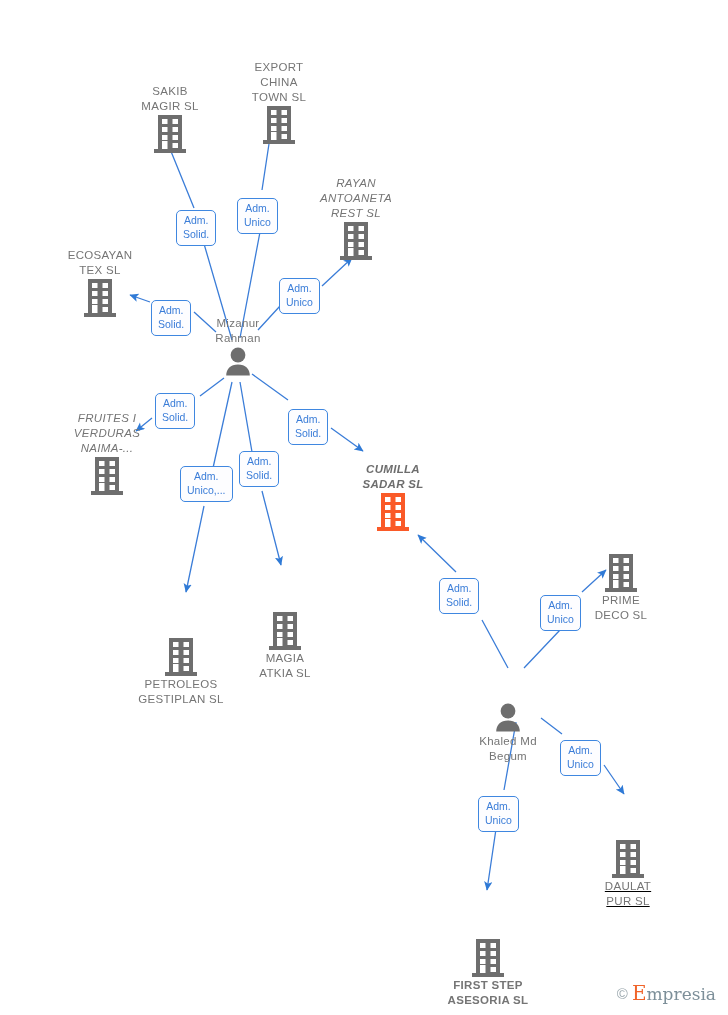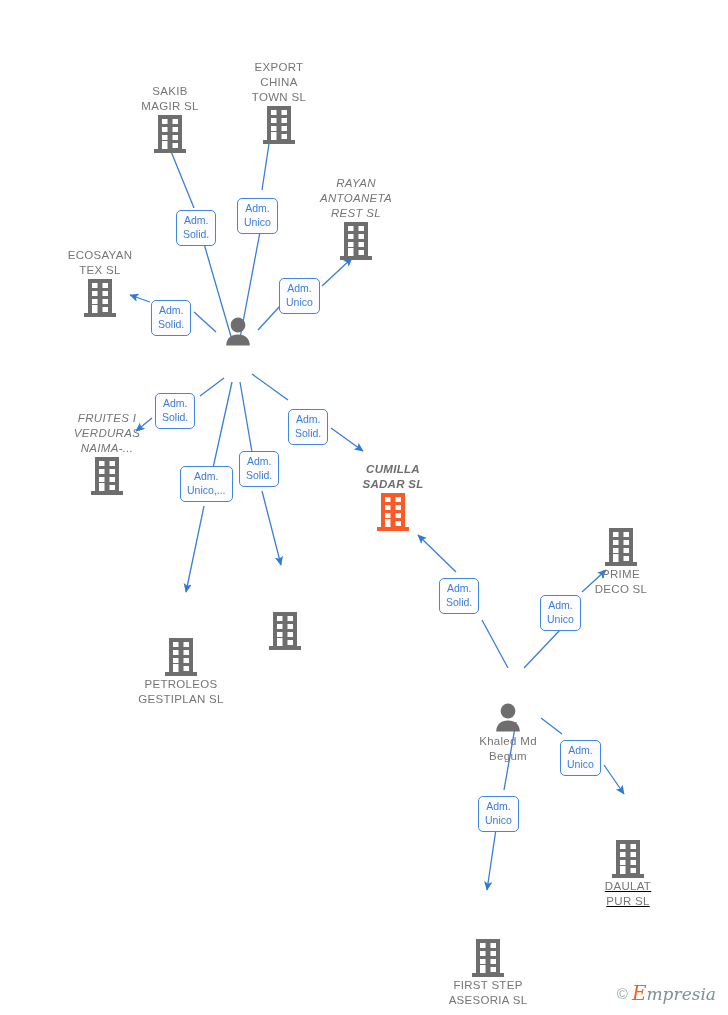--- a/index.html
+++ b/index.html
@@ -72,21 +72,20 @@
     align-items: center;
     gap: 4px;
     user-select: none;
   }
   .watermark .cmark {
     color: #9aa7ad;
     font-size: 15px;
   }
   .watermark .brand {
     font-family: "DejaVu Serif", serif;
-    font-style: italic;
     font-size: 17px;
     color: #7d8f99;
   }
   .watermark .brand .e {
     color: #f0642a;
     font-size: 20px;
   }
 </style>
 </head>
 <body>
@@ -207,21 +206,21 @@
             <rect x="9" y="5" width="5.5" height="5" fill="#fff"></rect>
             <rect x="19.5" y="5" width="5.5" height="5" fill="#fff"></rect>
             <rect x="9" y="13" width="5.5" height="5" fill="#fff"></rect>
             <rect x="19.5" y="13" width="5.5" height="5" fill="#fff"></rect>
             <rect x="9" y="21" width="5.5" height="5" fill="#fff"></rect>
             <rect x="19.5" y="21" width="5.5" height="5" fill="#fff"></rect>
             <rect x="19.5" y="29" width="5.5" height="5" fill="#fff"></rect>
             <rect x="9" y="27" width="5.5" height="8" fill="#fff"></rect>
           </svg></span>
       </div>
-      <div class="node company" style="left: 621px; top: 527px;">
+      <div class="node company" style="left: 621px; top: 553px;">
         <span class="icon-wrap"><svg width="34" height="40" viewBox="0 0 34 40">
             <rect x="5" y="1" width="24" height="34" fill="#6e6e6e"></rect>
             <rect x="1" y="35" width="32" height="4" fill="#6e6e6e"></rect>
             <rect x="9" y="5" width="5.5" height="5" fill="#fff"></rect>
             <rect x="19.5" y="5" width="5.5" height="5" fill="#fff"></rect>
             <rect x="9" y="13" width="5.5" height="5" fill="#fff"></rect>
             <rect x="19.5" y="13" width="5.5" height="5" fill="#fff"></rect>
             <rect x="9" y="21" width="5.5" height="5" fill="#fff"></rect>
             <rect x="19.5" y="21" width="5.5" height="5" fill="#fff"></rect>
             <rect x="19.5" y="29" width="5.5" height="5" fill="#fff"></rect>
@@ -252,54 +251,58 @@
             <rect x="1" y="35" width="32" height="4" fill="#6e6e6e"></rect>
             <rect x="9" y="5" width="5.5" height="5" fill="#fff"></rect>
             <rect x="19.5" y="5" width="5.5" height="5" fill="#fff"></rect>
             <rect x="9" y="13" width="5.5" height="5" fill="#fff"></rect>
             <rect x="19.5" y="13" width="5.5" height="5" fill="#fff"></rect>
             <rect x="9" y="21" width="5.5" height="5" fill="#fff"></rect>
             <rect x="19.5" y="21" width="5.5" height="5" fill="#fff"></rect>
             <rect x="19.5" y="29" width="5.5" height="5" fill="#fff"></rect>
             <rect x="9" y="27" width="5.5" height="8" fill="#fff"></rect>
           </svg></span>
+        <div class="caption">MAGIA
+ATKIA  SL</div>
       </div>
       <div class="node company" style="left: 628px; top: 839px; text-decoration: underline;">
         <span class="icon-wrap"><svg width="34" height="40" viewBox="0 0 34 40">
             <rect x="5" y="1" width="24" height="34" fill="#6e6e6e"></rect>
             <rect x="1" y="35" width="32" height="4" fill="#6e6e6e"></rect>
             <rect x="9" y="5" width="5.5" height="5" fill="#fff"></rect>
             <rect x="19.5" y="5" width="5.5" height="5" fill="#fff"></rect>
             <rect x="9" y="13" width="5.5" height="5" fill="#fff"></rect>
             <rect x="19.5" y="13" width="5.5" height="5" fill="#fff"></rect>
             <rect x="9" y="21" width="5.5" height="5" fill="#fff"></rect>
             <rect x="19.5" y="21" width="5.5" height="5" fill="#fff"></rect>
             <rect x="19.5" y="29" width="5.5" height="5" fill="#fff"></rect>
             <rect x="9" y="27" width="5.5" height="8" fill="#fff"></rect>
           </svg></span>
         <div class="caption">DAULAT
 PUR  SL</div>
       </div>
-      <div class="node company" style="left: 488px; top: 938px;">
+      <div class="node company" style="left: 488px; top: 938px; font-weight: bold;">
         <span class="icon-wrap"><svg width="34" height="40" viewBox="0 0 34 40">
             <rect x="5" y="1" width="24" height="34" fill="#6e6e6e"></rect>
             <rect x="1" y="35" width="32" height="4" fill="#6e6e6e"></rect>
             <rect x="9" y="5" width="5.5" height="5" fill="#fff"></rect>
             <rect x="19.5" y="5" width="5.5" height="5" fill="#fff"></rect>
             <rect x="9" y="13" width="5.5" height="5" fill="#fff"></rect>
             <rect x="19.5" y="13" width="5.5" height="5" fill="#fff"></rect>
             <rect x="9" y="21" width="5.5" height="5" fill="#fff"></rect>
             <rect x="19.5" y="21" width="5.5" height="5" fill="#fff"></rect>
             <rect x="19.5" y="29" width="5.5" height="5" fill="#fff"></rect>
             <rect x="9" y="27" width="5.5" height="8" fill="#fff"></rect>
           </svg></span>
         <div class="caption">FIRST STEP
 ASESORIA  SL</div>
       </div>
       <div class="node person" style="left: 238px; top: 316px;">
+        <div class="caption">Mizanur
+Rahman</div>
         <span class="icon-wrap"><svg width="30" height="32" viewBox="0 0 30 32">
             <circle cx="15" cy="9" r="7.4" fill="#6e6e6e"></circle>
             <path d="M15,18.5 C7.5,18.5 3.2,23 3.2,29.5 L26.8,29.5 C26.8,23 22.5,18.5 15,18.5 Z" fill="#6e6e6e"></path>
           </svg></span>
       </div>
       <div class="node person" style="left: 508px; top: 702px;">
         <span class="icon-wrap"><svg width="30" height="32" viewBox="0 0 30 32">
             <circle cx="15" cy="9" r="7.4" fill="#6e6e6e"></circle>
             <path d="M15,18.5 C7.5,18.5 3.2,23 3.2,29.5 L26.8,29.5 C26.8,23 22.5,18.5 15,18.5 Z" fill="#6e6e6e"></path>
           </svg></span>

